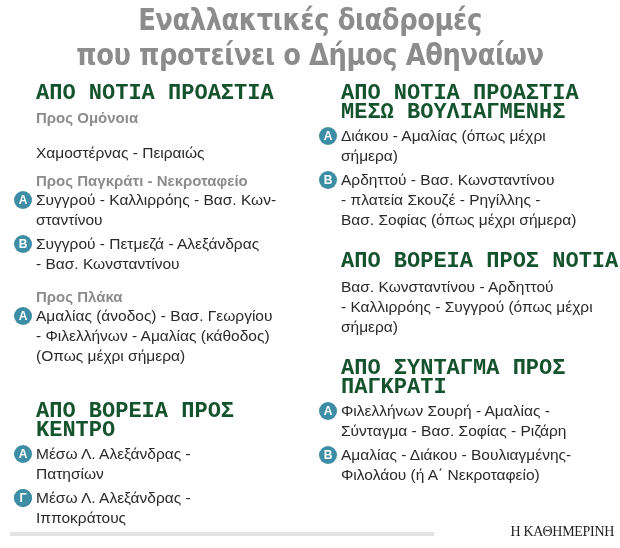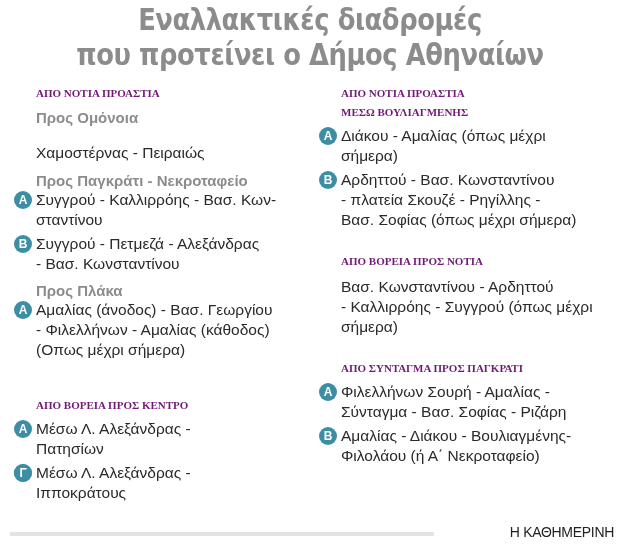--- a/index.html
+++ b/index.html
@@ -1,26 +1,26 @@
 <!DOCTYPE html>
 <html><head>
 <meta charset="utf-8">
 <style>
   html, body { margin:0; padding:0; background:#ffffff; }
   body { width:620px; height:548px; position:relative; overflow:hidden; font-family:"DejaVu Sans Condensed","DejaVu Sans", sans-serif; color:#2a2a2a; }
   .title { position:absolute; left:0; top:2px; width:620px; text-align:center; color:#8c8c8c; font-family:"DejaVu Sans", sans-serif; font-weight:bold; font-size:30px; line-height:35px; letter-spacing:-0.5px; transform:scaleX(0.86); transform-origin:center top; }
   .col { position:absolute; top:84px; width:290px; }
   .col.left { left:36px; }
   .col.right { left:341px; }
-  .sec-head { color:#701a75; font-family:Liberation Serif, serif; font-weight:bold; font-size:11px; line-height:19px; text-transform:uppercase; }
+  .sec-head { color:#14532d; font-family:Liberation Mono, monospace; font-weight:bold; font-size:22px; line-height:19px; text-transform:uppercase; }
   .sub-head { color:#8c8c8c; font-family:"Liberation Sans", sans-serif; font-weight:bold; font-size:15px; line-height:18px; margin-top:6px; }
   .route { position:relative; font-family:"Liberation Sans", sans-serif; font-size:15.5px; line-height:20px; color:#2a2a2a; margin-top:2px; }
   .badge { position:absolute; left:-22px; top:1px; width:18px; height:18px; border-radius:50%; background:#3d8ea5; color:#ffffff; font-family:"Liberation Sans", sans-serif; font-weight:bold; font-size:12px; line-height:18px; text-align:center; }
   .footer-bar { position:absolute; left:10px; top:532px; width:424px; height:4px; background:#e3e3e3; }
-  .footer-brand { position:absolute; right:6px; top:524px; font-family:Liberation Sans, sans-serif; font-size:14px; color:#222; letter-spacing:-0.3px; }
+  .footer-brand { position:absolute; right:6px; top:524px; font-family:Liberation Serif, serif; font-size:14px; color:#222; letter-spacing:-0.3px; }
 </style>
 </head>
 <body>
 
 <div class="title">
   <div>Εναλλακτικές διαδρομές</div>
   <div>που προτείνει ο Δήμος Αθηναίων</div>
 </div>
 
 <div class="col left">
@@ -34,21 +34,21 @@
     <span class="badge">A</span>
     <span style="white-space:pre-line">Συγγρού - Καλλιρρόης - Βασ. Κων-
 σταντίνου</span>
   </div>
   <div class="route" style="margin-top:4px">
     <span class="badge">B</span>
     <span style="white-space:pre-line">Συγγρού - Πετμεζά - Αλεξάνδρας
 - Βασ. Κωνσταντίνου</span>
   </div>
 
-  <div class="sub-head" style="margin-top:8px">Προς Πλάκα</div>
+  <div class="sub-head" style="margin-top:14px">Προς Πλάκα</div>
   <div class="route" style="margin-top:0">
     <span class="badge">A</span>
     <span style="white-space:pre-line">Αμαλίας (άνοδος) - Βασ. Γεωργίου
 - Φιλελλήνων - Αμαλίας (κάθοδος)
 (Οπως μέχρι σήμερα)</span>
   </div>
 
   <div class="sec-head" style="margin-top:36px">ΑΠΟ ΒΟΡΕΙΑ ΠΡΟΣ ΚΕΝΤΡΟ</div>
   <div class="route" style="margin-top:4px">
     <span class="badge">A</span>

